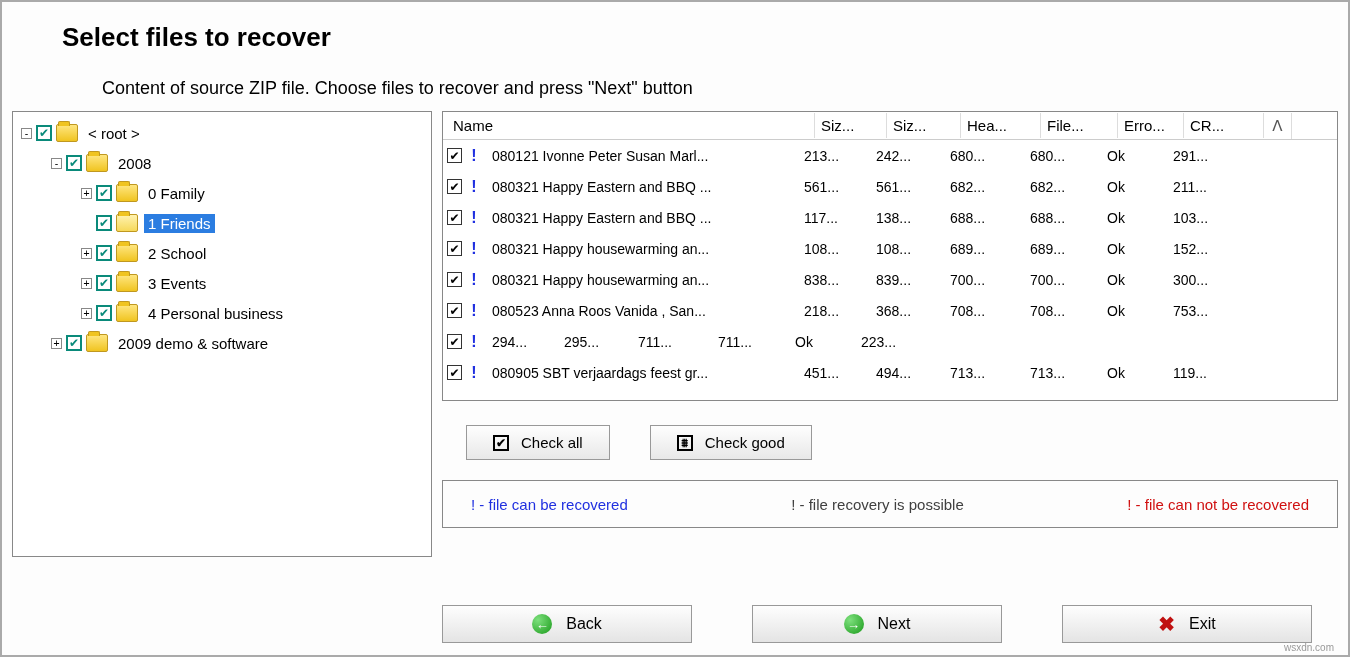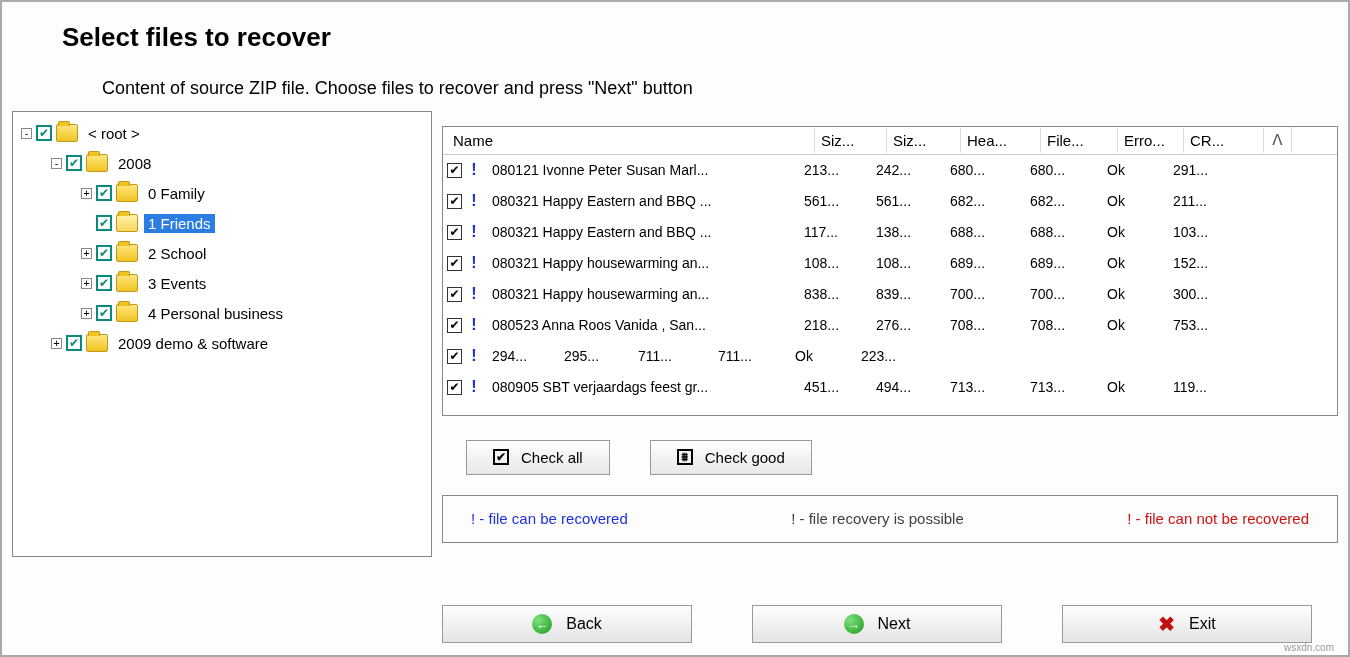--- a/index.html
+++ b/index.html
@@ -41,21 +41,20 @@
     background: #fff;
     padding: 6px 4px;
     overflow: auto;
     font-size: 15px;
   }
   .list-pane {
     flex: 1;
     margin-left: 10px;
     display: flex;
     flex-direction: column;
-    justify-content: center;
   }
   .file-list {
     border: 1px solid #888;
     background: #fff;
     height: 290px;
     overflow: hidden;
     display: flex;
     flex-direction: column;
   }
   
@@ -342,21 +341,21 @@
               <span class="col c-hea">700...</span>
               <span class="col c-file">700...</span>
               <span class="col c-err">Ok</span>
               <span class="col c-crc">300...</span>
             </div>
             <div class="file-row">
               <span class="file-check">✔</span>
               <span class="status-dot status-blue">!</span>
               <span class="col c-name">080523 Anna Roos Vanida , San...</span>
               <span class="col c-siz1">218...</span>
-              <span class="col c-siz2">276...</span>
+              <span class="col c-siz2">368...</span>
               <span class="col c-hea">708...</span>
               <span class="col c-file">708...</span>
               <span class="col c-err">Ok</span>
               <span class="col c-crc">753...</span>
             </div>
             <div class="file-row">
               <span class="file-check">✔</span>
               <span class="status-dot status-blue">!</span>
               <span class="col c-siz1">294...</span>
               <span class="col c-siz2">295...</span>

